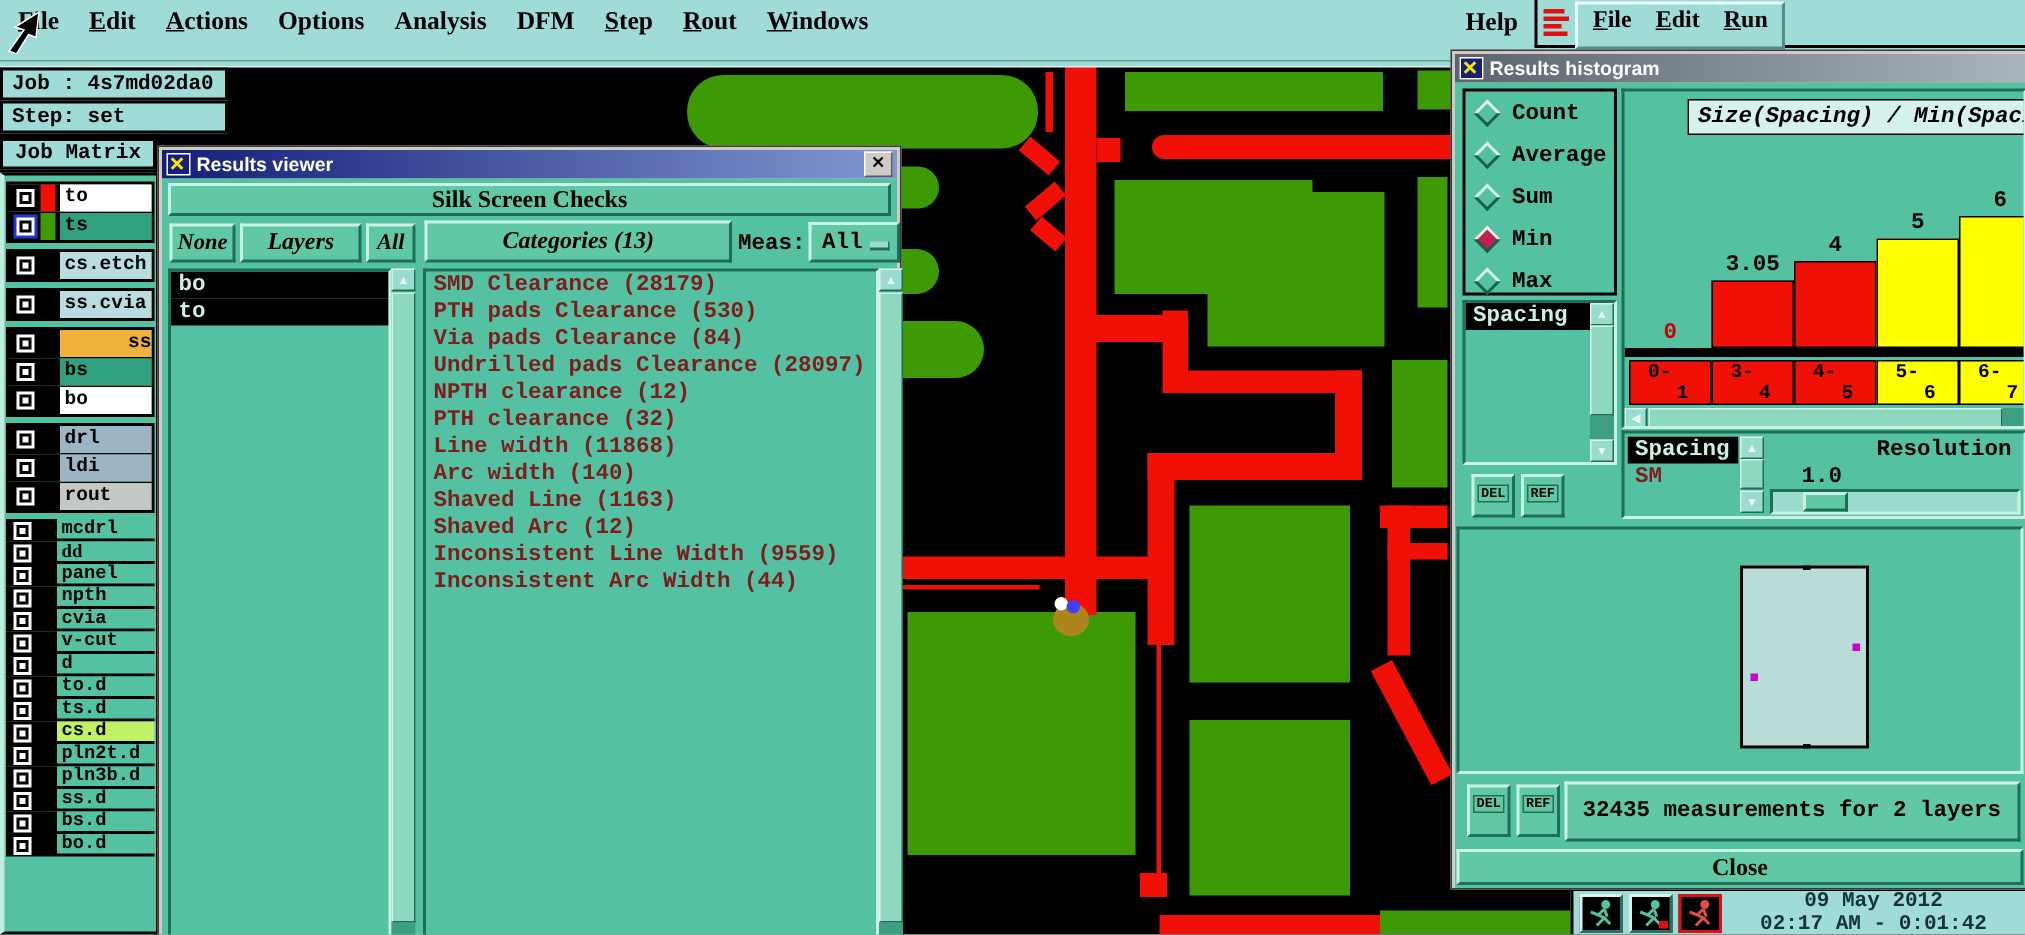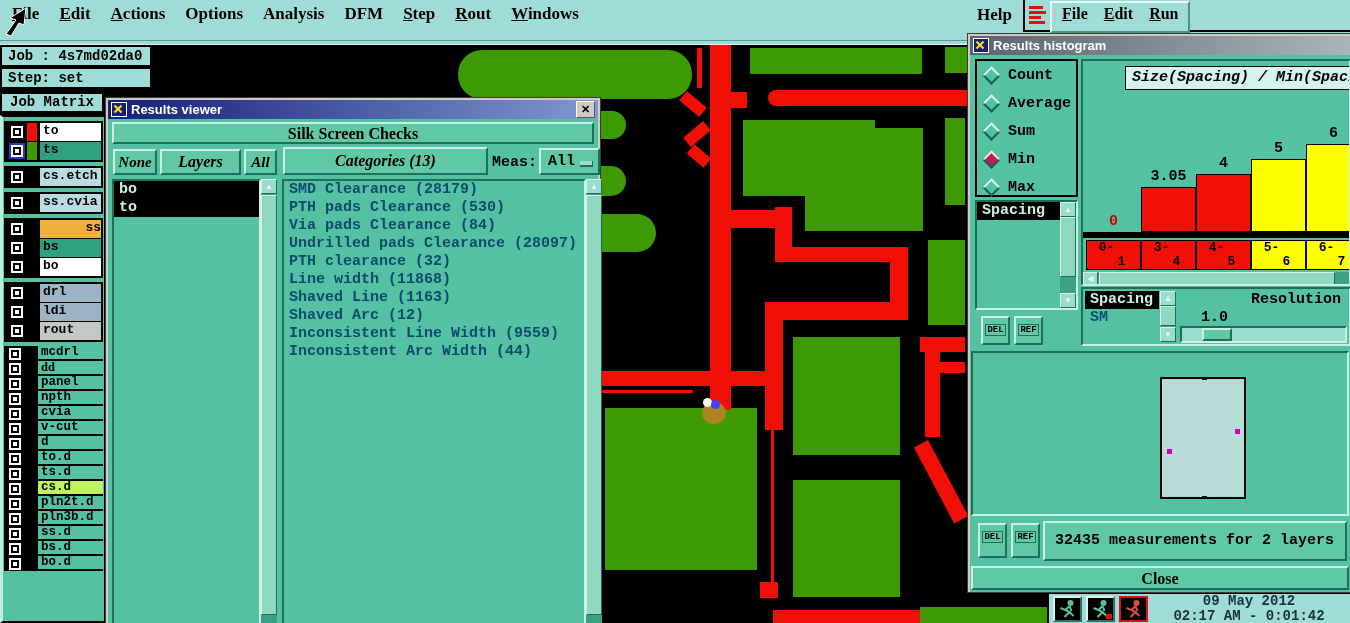--- a/index.html
+++ b/index.html
@@ -63,21 +63,21 @@
             text-align:center;border-top:1px solid #fff;border-left:1px solid #fff;border-bottom:1px solid #5a5a5a;border-right:1px solid #5a5a5a;}
   .winbody{position:absolute;background:#54c2a2;}
 
   .raised{background:#60c8a7;border-top:2px solid #c9f2e4;border-left:2px solid #c9f2e4;
           border-bottom:2px solid #1f6e56;border-right:2px solid #1f6e56;box-sizing:border-box;}
   .inset{border-top:2px solid #1f6e56;border-left:2px solid #1f6e56;
          border-bottom:2px solid #c9f2e4;border-right:2px solid #c9f2e4;box-sizing:border-box;}
 
   
   .tlist{background:#54c2a2;overflow:hidden;}
-  .tlist .row{font-size:15px;line-height:18px;height:18px;color:#0c4a6e;padding-left:5px;white-space:nowrap;}
+  .tlist .row{font-size:15px;line-height:18px;height:18px;color:#7f1d1d;padding-left:5px;white-space:nowrap;}
   .tlist .row.sel{background:#000;color:#cfeee4;}
   .sbar{background:#3da084;position:absolute;}
   .sbar .arr{height:15px;background:#9adcce;border-top:1px solid #d8f4ea;border-left:1px solid #d8f4ea;
              border-bottom:1px solid #1f6e56;border-right:1px solid #1f6e56;box-sizing:border-box;
              text-align:center;font-size:8px;line-height:13px;color:#e8fbf6;}
   .sbar .thumb{position:absolute;left:0;width:100%;background:#8fd8c0;
                border-top:1px solid #d8f4ea;border-left:1px solid #d8f4ea;border-bottom:1px solid #1f6e56;border-right:1px solid #1f6e56;box-sizing:border-box;}
 
   
   .radio-row{display:flex;align-items:center;gap:10px;height:28px;padding-left:8px;}
@@ -390,22 +390,24 @@
         </div>
       <div class="sbar" style="left:153px;top:60px;width:16px;height:450px;">
         <div class="arr">▲</div>
         <div class="thumb" style="top:16px;height:420px;"></div>
       </div>
       <div id="rv-cats" class="tlist inset abs" style="left:174px;top:60px;width:304px;height:450px;">
           <div class="row mono">SMD Clearance (28179)</div>
           <div class="row mono">PTH pads Clearance (530)</div>
           <div class="row mono">Via pads Clearance (84)</div>
           <div class="row mono">Undrilled pads Clearance (28097)</div>
+          <div class="row mono">NPTH clearance (12)</div>
           <div class="row mono">PTH clearance (32)</div>
           <div class="row mono">Line width (11868)</div>
+          <div class="row mono">Arc width (140)</div>
           <div class="row mono">Shaved Line (1163)</div>
           <div class="row mono">Shaved Arc (12)</div>
           <div class="row mono">Inconsistent Line Width (9559)</div>
           <div class="row mono">Inconsistent Arc Width (44)</div>
         </div>
       <div class="sbar" style="left:478px;top:60px;width:16px;height:450px;">
         <div class="arr">▲</div>
         <div class="thumb" style="top:16px;height:420px;"></div>
       </div>
     </div>

